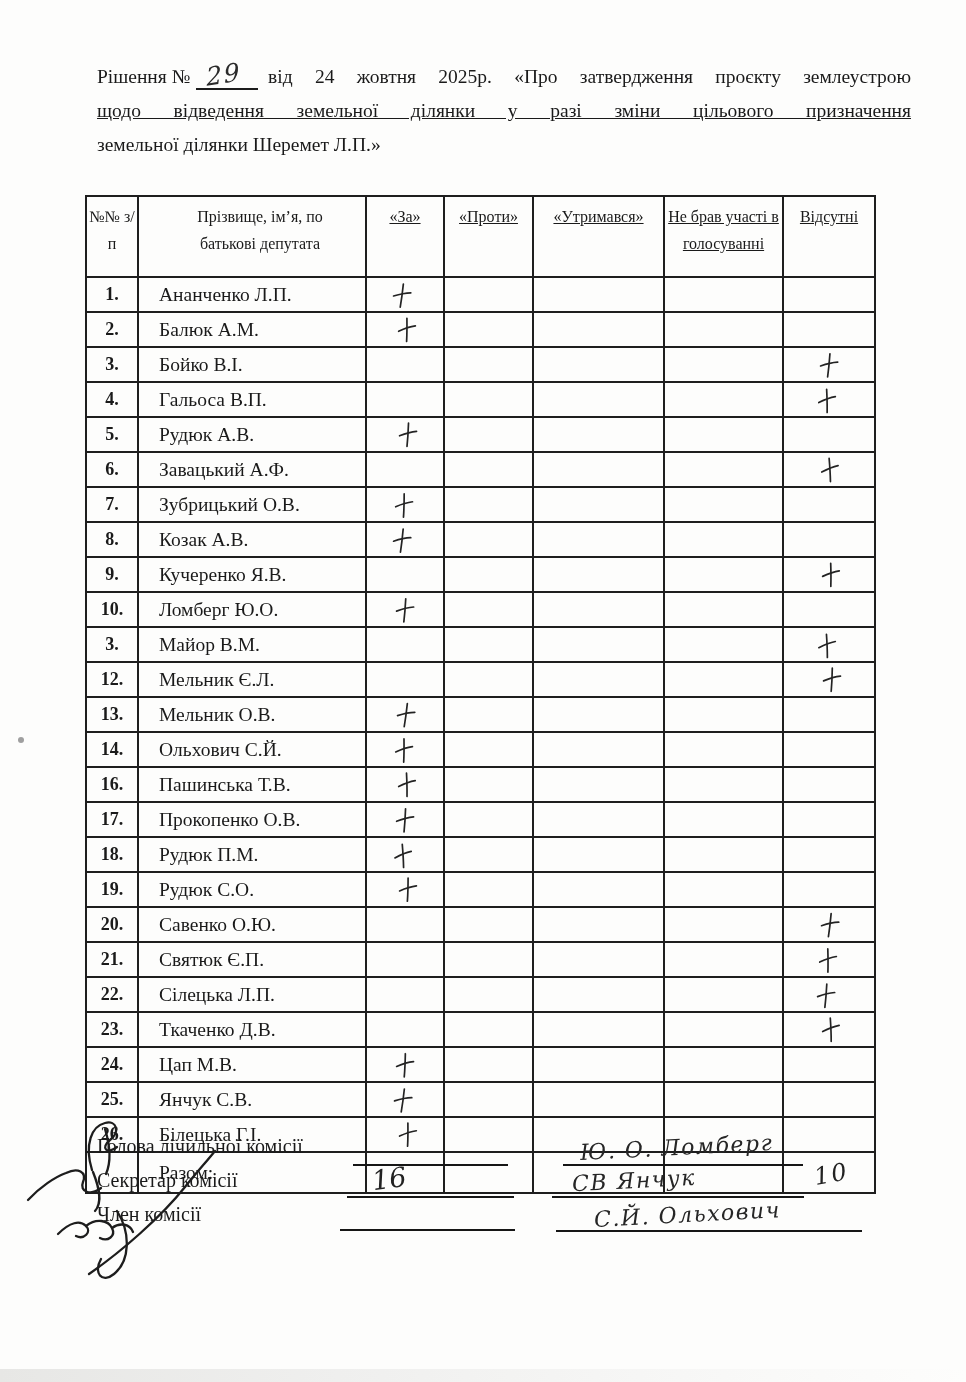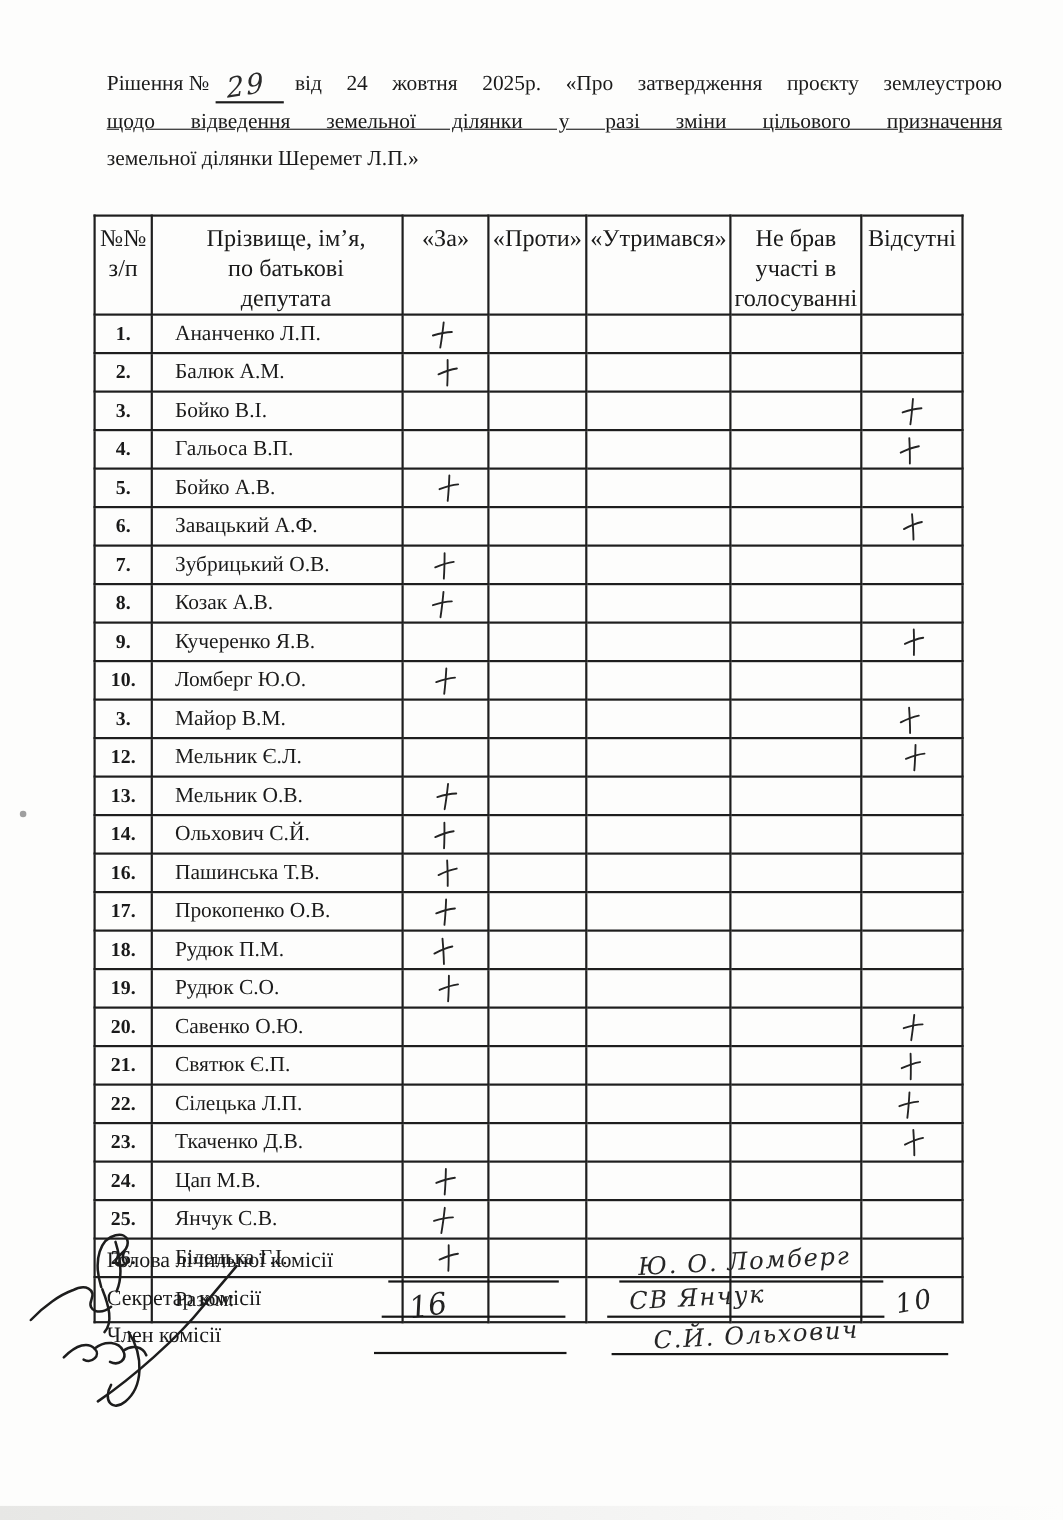--- a/index.html
+++ b/index.html
@@ -5,35 +5,35 @@
   html,body{margin:0;padding:0;}
   body{
     width:966px;height:1382px;position:relative;overflow:hidden;
     background:#fcfcfb;color:#1a1a1a;
     font-family:"Liberation Serif", serif;
   }
   .page{position:absolute;inset:0;background:#fdfdfc;}
 
   
   .heading{position:absolute;left:97px;top:60px;width:814px;font-size:19.5px;line-height:34px;}
-  .hline1{display:flex;align-items:flex-end;white-space:nowrap;}
+  .hline1{display:flex;align-items:center;white-space:nowrap;}
   .hline1 .suffix{flex:1;margin-left:10px;text-align:justify;text-align-last:justify;white-space:normal;}
   .num-underline{display:inline-block;border-bottom:2px solid #1c1c1c;padding:0 16px 1px 10px;margin-left:6px;line-height:20px;}
   .handwriting{font-family:"DejaVu Serif", serif;font-style:italic;color:#2a2a2a;}
   .num-underline .handwriting{display:inline-block;font-size:25px;transform:rotate(-9deg) skewX(-6deg);letter-spacing:2px;}
   .hline2{display:block;text-align:justify;text-align-last:justify;text-decoration:underline;}
   .hline3{display:block;}
 
   
   table.vtable{position:absolute;left:85px;top:195px;width:789px;border-collapse:collapse;table-layout:fixed;}
   .vtable th,.vtable td{border:2px solid #1e1e1e;overflow:visible;}
-  .vtable thead th{font-weight:normal;font-size:22px;vertical-align:top;padding-top:6px;line-height:27px;height:72px;}
+  .vtable thead th{font-weight:normal;font-size:16px;vertical-align:top;padding-top:6px;line-height:27px;height:72px;}
   .vtable thead th.h-num{text-align:center;padding-left:2px;padding-right:2px;}
   .vtable thead th.h-name{text-align:center;padding-left:46px;padding-right:30px;}
-  .vtable thead th.h-mid{text-align:center;}
+  .vtable thead th.h-mid{text-align:center;text-decoration:underline;}
   .vtable tbody td{height:31px;font-size:19.5px;}
   .vtable td.c-num{text-align:center;font-weight:bold;font-size:18px;}
   .vtable td.c-name{padding-left:20px;}
   .vtable td.c-vote{text-align:center;}
   .vtable tr.totals td{height:37px;}
   .mark{display:inline-block;vertical-align:middle;}
   .mark svg{display:block;}
   .total-hand{display:inline-block;font-family:"DejaVu Serif", serif;font-style:italic;font-size:27px;color:#222;}
   .total-za{transform:translate(-16px,6px) rotate(-8deg);}
   .total-abs{transform:translate(2px,1px) rotate(-10deg);letter-spacing:2px;font-size:24px;}
@@ -138,21 +138,21 @@
           <td class="c-vote"></td>
           <td class="c-vote"><span class="mark" style="transform: rotate(-15deg) translate(-2px, 0px);">
       <svg width="22" height="26" viewBox="0 0 22 26" fill="none" stroke="#232323" stroke-width="1.7" stroke-linecap="round">
         <path d="M13.5,2 C12,9 10,17.5 8,24.5"></path>
         <path d="M2.5,12.8 C8.5,11.6 15.5,11 20,11.4"></path>
       </svg>
     </span></td>
         </tr>
         <tr>
           <td class="c-num">5.</td>
-          <td class="c-name">Бойко А.В.</td>
+          <td class="c-name">Рудюк А.В.</td>
           <td class="c-vote"><span class="mark" style="transform: rotate(-10deg) translate(3px, 0px);">
       <svg width="22" height="26" viewBox="0 0 22 26" fill="none" stroke="#232323" stroke-width="1.7" stroke-linecap="round">
         <path d="M13.5,2 C12,9 10,17.5 8,24.5"></path>
         <path d="M2.5,12.8 C8.5,11.6 15.5,11 20,11.4"></path>
       </svg>
     </span></td>
           <td class="c-vote"></td>
           <td class="c-vote"></td>
           <td class="c-vote"></td>
           <td class="c-vote"></td>

